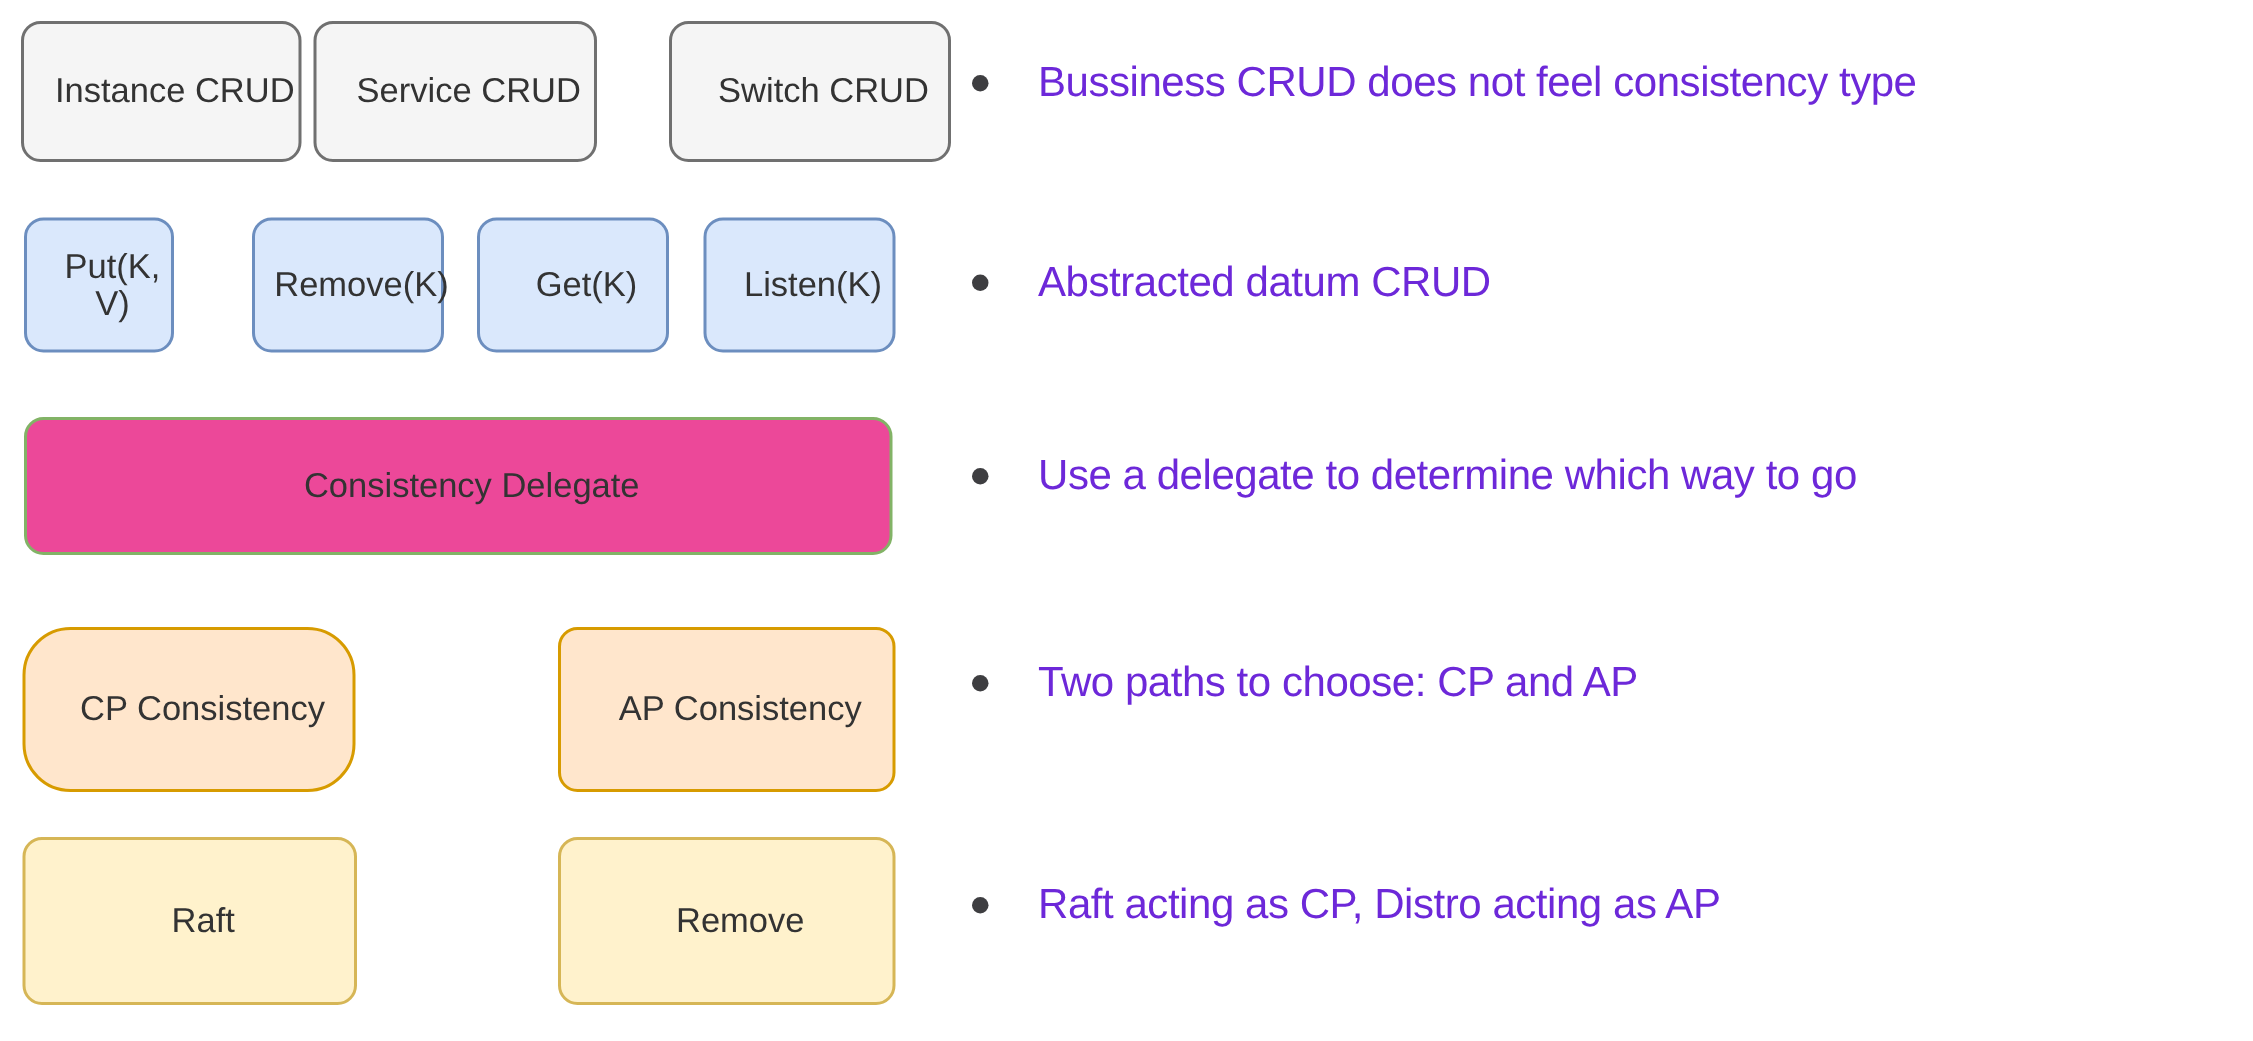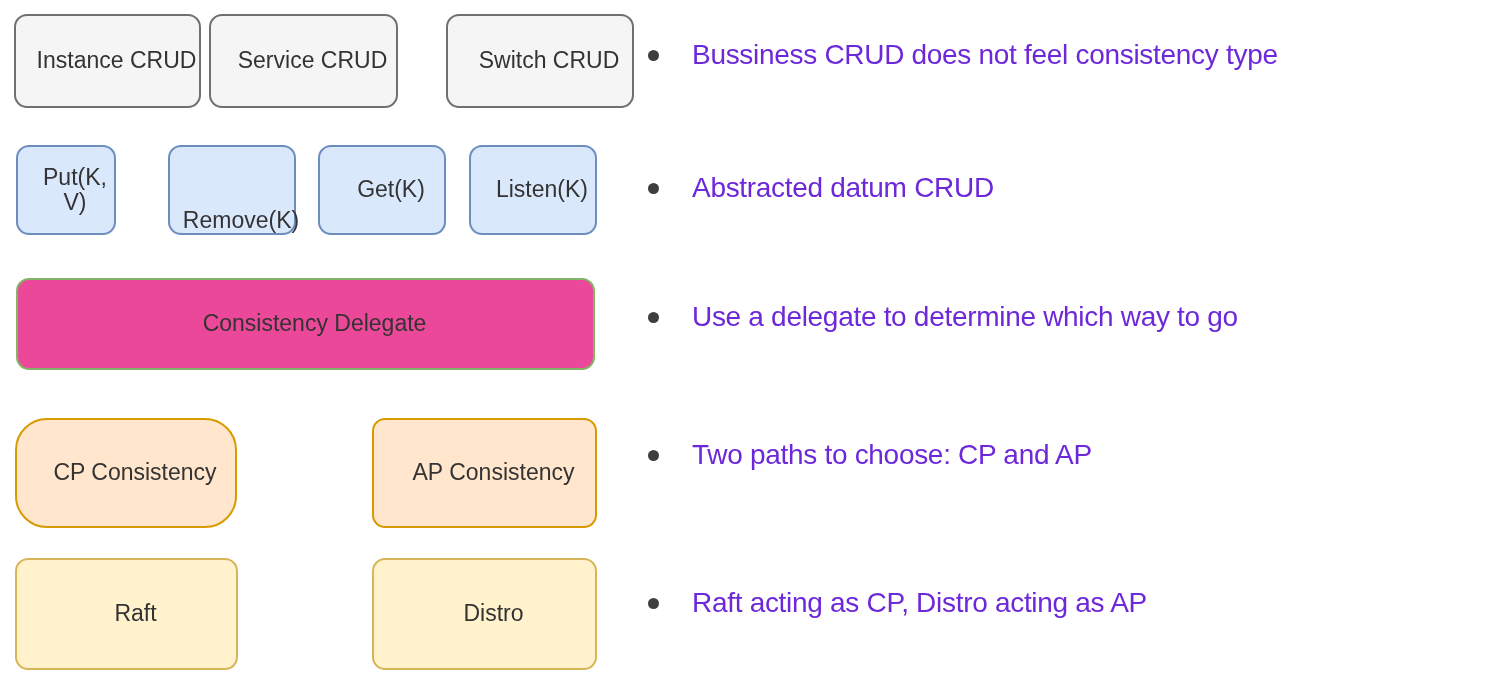--- a/index.html
+++ b/index.html
@@ -69,21 +69,21 @@
   <div class="box box-gray" style="left:209px; top:14px; width:189px; height:94px;">
     <span>Service CRUD</span>
   </div>
   <div class="box box-gray" style="left:406px; top:14px; width:188px; height:94px;margin-left:40px;">
     <span>Switch CRUD</span>
   </div>
 
   <div class="box box-blue" style="left:16px;  top:145px; width:100px; height:90px;">
     <span>Put(K, V)</span>
   </div>
-  <div class="box box-blue" style="left:168px; top:145px; width:128px; height:90px;align-items:flex-end;">
+  <div class="box box-blue" style="left:168px; top:145px; width:128px; height:90px;">
     <span>Remove(K)</span>
   </div>
   <div class="box box-blue" style="left:318px; top:145px; width:128px; height:90px;">
     <span>Get(K)</span>
   </div>
   <div class="box box-blue" style="left:469px; top:145px; width:128px; height:90px;">
     <span>Listen(K)</span>
   </div>
 
   <div class="box box-green" style="left:16px; top:278px; width:579px; height:92px;">
@@ -94,21 +94,21 @@
     <span>CP Consistency</span>
   </div>
   <div class="box box-orange" style="left:372px; top:418px; width:225px; height:110px;">
     <span>AP Consistency</span>
   </div>
 
   <div class="box box-yellow" style="left:15px; top:558px; width:223px; height:112px;">
     <span>Raft</span>
   </div>
   <div class="box box-yellow" style="left:372px; top:558px; width:225px; height:112px;">
-    <span>Distro</span>
+    <span>Remove</span>
   </div>
 
   <div class="bullet-item" style="top:55px;">
     <span class="bullet-dot"></span>
     <span class="bullet-text">Bussiness CRUD does not feel consistency type</span>
   </div>
   <div class="bullet-item" style="top:188px;">
     <span class="bullet-dot"></span>
     <span class="bullet-text">Abstracted datum CRUD</span>
   </div>

